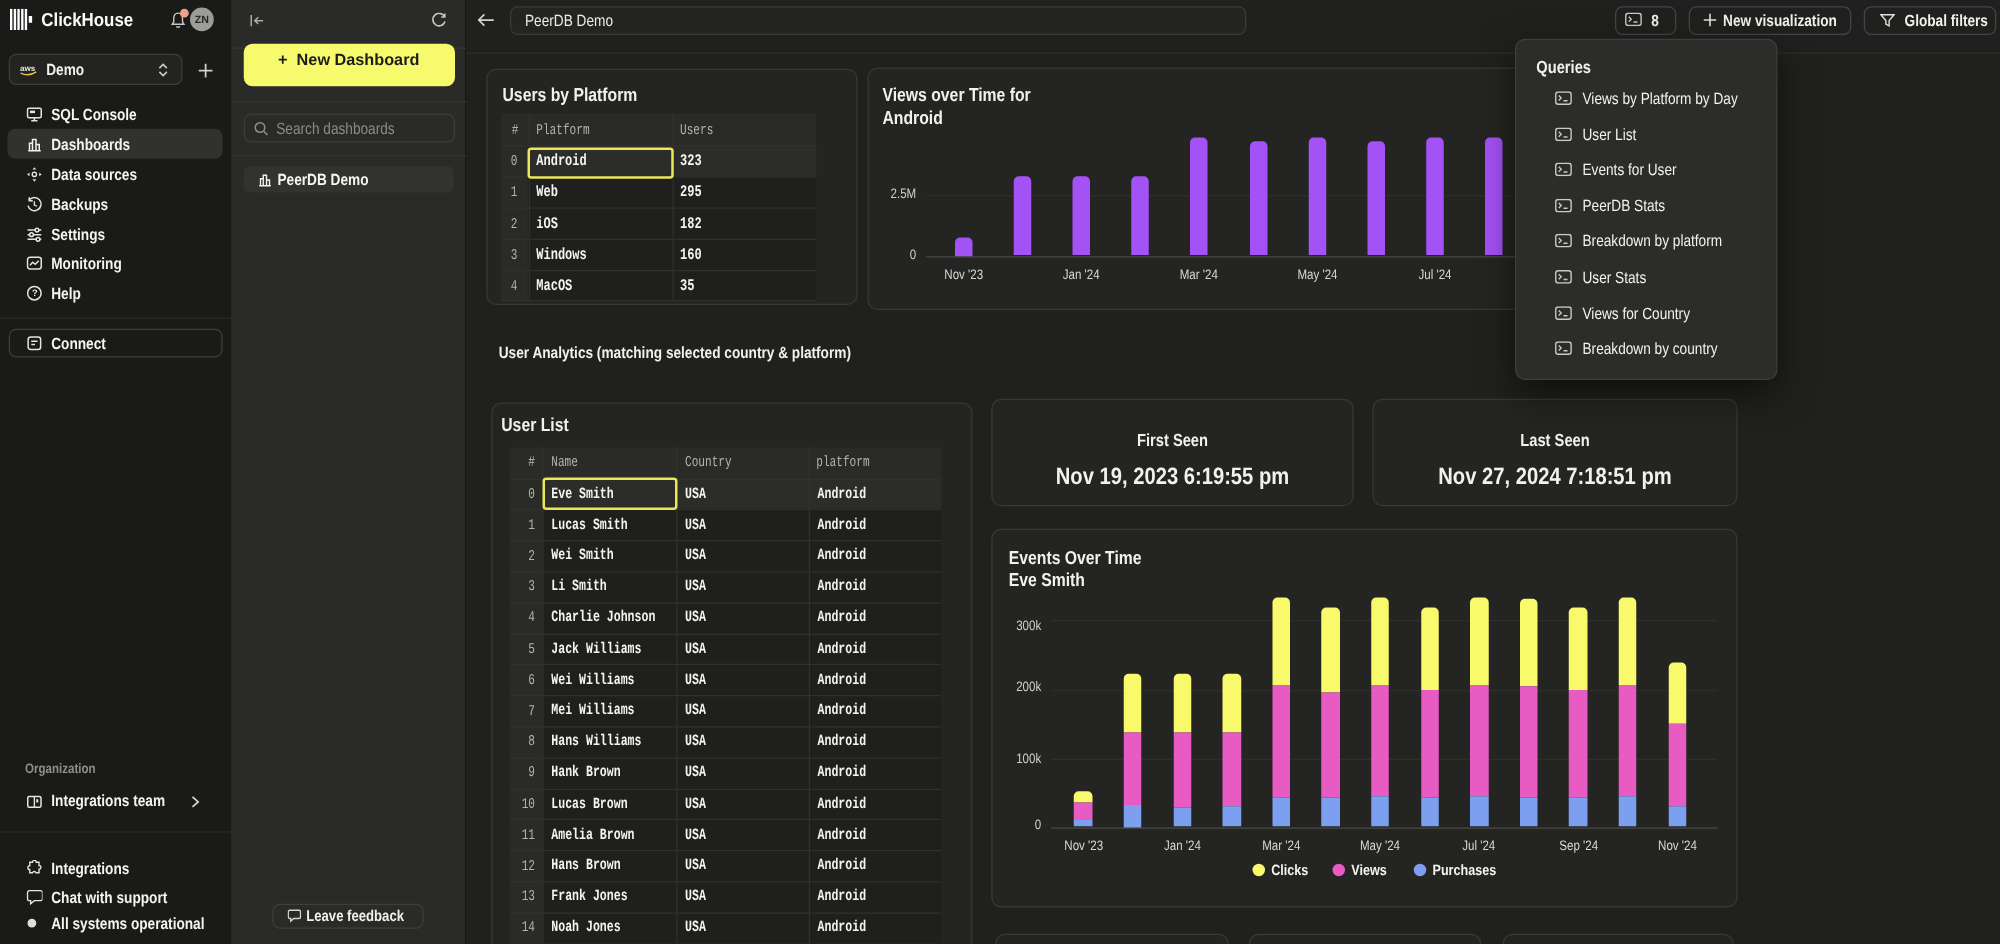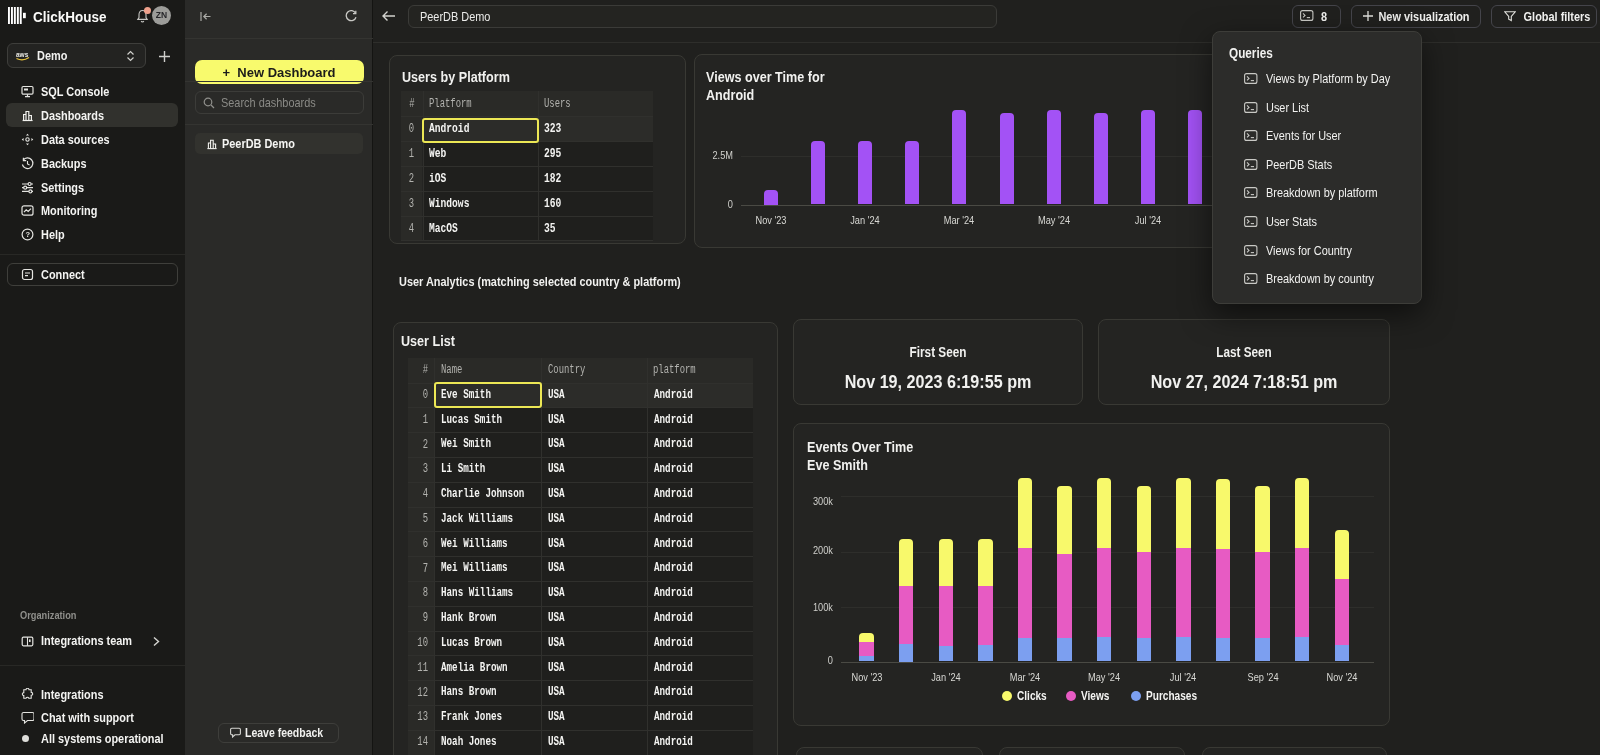--- a/index.html
+++ b/index.html
@@ -107,21 +107,21 @@
 <div class="a" style="left:21.5px;top:735px;width:7px;height:7px;border-radius:50%;background:#dededa;"></div>
 <div class="a" style="font-size:13px;font-weight:600;color:#f4f4f2;line-height:19px;font-family:'Liberation Sans',sans-serif;white-space:nowrap;left:40.8px;top:729.0px;transform-origin:0 50%;transform:scaleX(0.84);">All systems operational</div>
 <svg class="a" style="left:200px;top:11px;" width="11" height="11" viewBox="0 0 11 11" fill="none">
     <path d="M1 1 V10 M10.5 5.5 H4 M6.6 2.8 L3.8 5.5 L6.6 8.2" stroke="#aaaaa6" stroke-width="1.2"></path>
   </svg>
 <svg class="a" style="left:345px;top:10px;" width="12" height="13" viewBox="0 0 12 13" fill="none">
     <path d="M10.6 3.2 A5 5 0 1 0 11 7.2" stroke="#c9c9c5" stroke-width="1.3"></path>
     <path d="M10.8 0.8 V3.6 H8" stroke="#c9c9c5" stroke-width="1.3"></path>
   </svg>
 <div class="a" style="left:185px;top:37.5px;width:188px;height:1px;background:#343431;"></div>
-<div class="a" style="left:194.5px;top:60px;width:169px;height:24px;background:#f8fa6d;border-radius:7px;color:#1c1c1a;font-size:13px;font-weight:600;text-align:center;line-height:25.5px;">+&nbsp; New Dashboard</div>
+<div class="a" style="left:194.5px;top:35px;width:169px;height:34px;background:#f8fa6d;border-radius:7px;color:#1c1c1a;font-size:13px;font-weight:600;text-align:center;line-height:25.5px;">+&nbsp; New Dashboard</div>
 <div class="a" style="left:185px;top:80.5px;width:188px;height:1px;background:#343431;"></div>
 <div class="a" style="left:194.5px;top:91px;width:169px;height:23px;border:1px solid #3c3c39;border-radius:6px;"></div>
 <svg class="a" style="left:203px;top:96.5px;" width="12" height="12" viewBox="0 0 12 12" fill="none">
     <circle cx="5" cy="5" r="3.8" stroke="#8f8f8b" stroke-width="1.2"></circle>
     <path d="M8 8 L11 11" stroke="#8f8f8b" stroke-width="1.2"></path>
   </svg>
 <div class="a" style="font-size:13px;font-weight:400;color:#8a8a86;line-height:19px;font-family:'Liberation Sans',sans-serif;white-space:nowrap;left:221px;top:93.3px;transform-origin:0 50%;transform:scaleX(0.84);">Search dashboards</div>
 <div class="a" style="left:185px;top:124px;width:188px;height:1px;background:#343431;"></div>
 <div class="a" style="left:194.5px;top:133px;width:168px;height:21px;background:#32322e;border-radius:5px;"></div>
 <svg class="a" style="left:206px;top:137.5px;" width="12" height="12" viewBox="0 0 12 12" fill="none">

